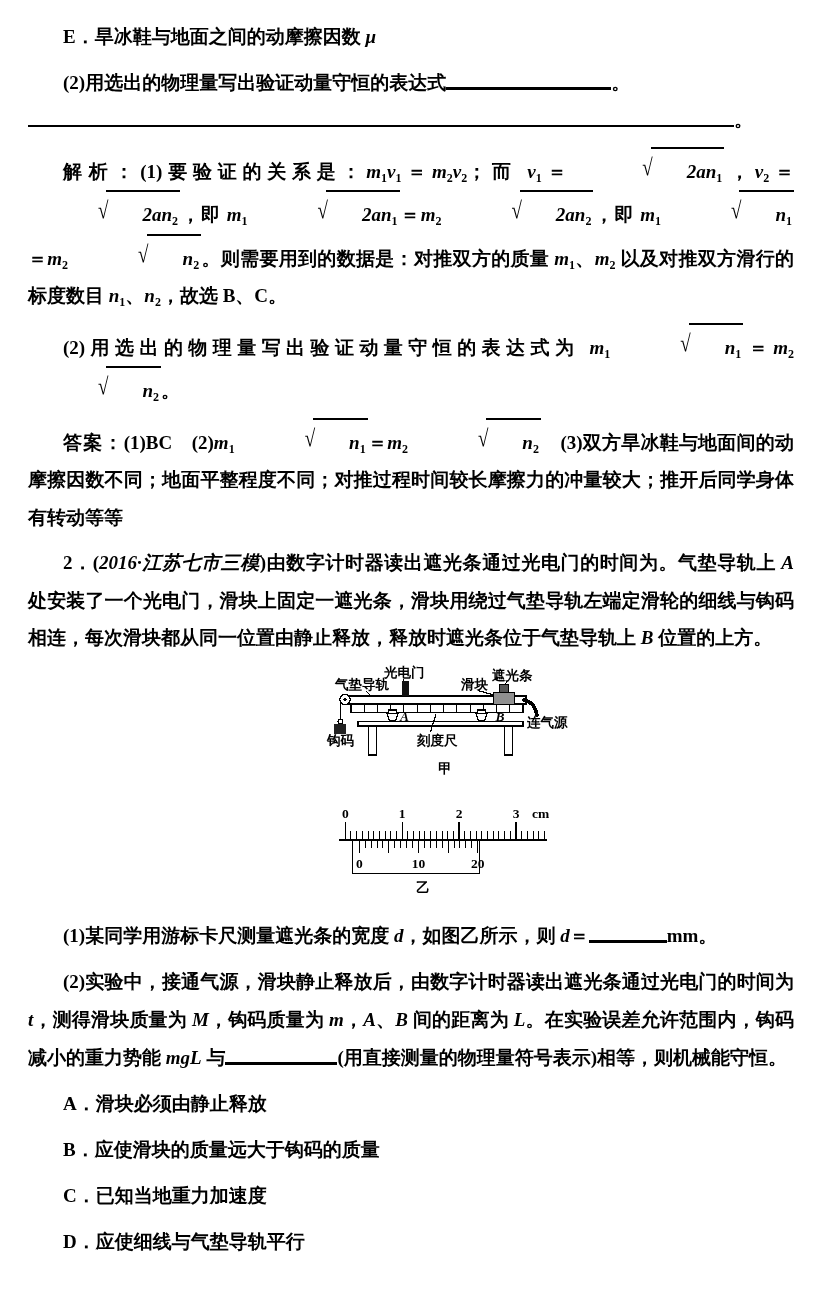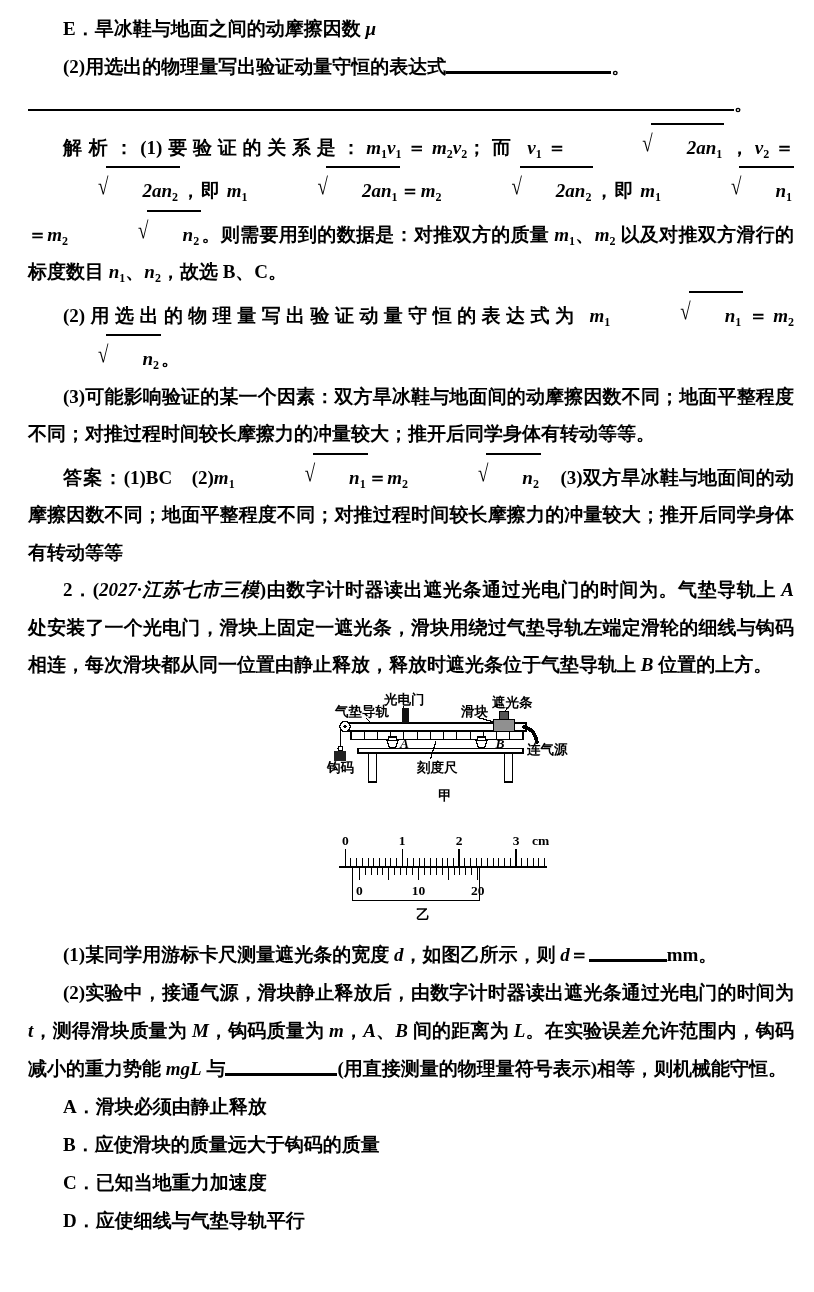--- a/index.html
+++ b/index.html
@@ -1,21 +1,21 @@
 <!DOCTYPE html>
 <html><head>
 <meta charset="utf-8">
 <style>
   html,body{margin:0;padding:0;background:#ffffff;}
   body{width:814px;height:1292px;overflow:hidden;color:#000;
        font-family:"Liberation Serif","DejaVu Serif",serif;font-weight:700;}
   #doc{padding:10px 20px 0 28px;font-size:19px;line-height:37.5px;}
   #bottom-block{line-height:38px;}
   p{margin:0;text-align:justify;}
-  p.ind{text-indent:35px;}
+  p.ind{text-indent:35px;margin-top:8px;}
   p.flush{text-indent:0;}
   p.jiexi .txt, p.jiexi i, p.jiexi .var i{}
   .lbl{font-style:normal;letter-spacing:1px;}
   .kai{font-style:italic;}
   i{font-style:italic;}
   .var i{font-style:italic;}
   sub{font-size:12px;line-height:0;vertical-align:-4px;font-style:normal;}
   .sqrt{display:inline-block;white-space:nowrap;font-style:normal;}
   .rsym{display:inline-block;font-style:normal;transform:scaleY(1.25);transform-origin:bottom;margin-right:-2px;}
   .rbar{display:inline-block;border-top:2px solid #000;padding:4px 2px 0 1px;font-style:normal;}
@@ -30,23 +30,22 @@
 <body>
 
 <div id="doc">
 
   <div id="top-block">
       <p class="ind"><span class="txt">E．旱冰鞋与地面之间的动摩擦因数 </span><i>μ</i></p>
       <p class="ind"><span class="txt">(2)用选出的物理量写出验证动量守恒的表达式</span><span class="blank" style="width: 165px;"></span><span class="txt">。</span></p>
       <p class="flush"><span class="blank" style="width: 706px;"></span><span class="txt">。</span></p>
       <p class="jiexi ind"><span class="lbl">解析：</span><span class="txt">(1)要验证的关系是：</span><span class="var"><i>m</i><sub>1</sub></span><span class="var"><i>v</i><sub>1</sub></span><span class="txt">＝</span><span class="var"><i>m</i><sub>2</sub></span><span class="var"><i>v</i><sub>2</sub></span><span class="txt">；而 </span><span class="var"><i>v</i><sub>1</sub></span><span class="txt">＝</span><span class="sqrt"><span class="rsym">√</span><span class="rbar"><span class="txt">2</span><i>a</i><span class="var"><i>n</i><sub>1</sub></span></span></span><span class="txt">，</span><span class="var"><i>v</i><sub>2</sub></span><span class="txt">＝</span><span class="sqrt"><span class="rsym">√</span><span class="rbar"><span class="txt">2</span><i>a</i><span class="var"><i>n</i><sub>2</sub></span></span></span><span class="txt">，即 </span><span class="var"><i>m</i><sub>1</sub></span><span class="sqrt"><span class="rsym">√</span><span class="rbar"><span class="txt">2</span><i>a</i><span class="var"><i>n</i><sub>1</sub></span></span></span><span class="txt">＝</span><span class="var"><i>m</i><sub>2</sub></span><span class="sqrt"><span class="rsym">√</span><span class="rbar"><span class="txt">2</span><i>a</i><span class="var"><i>n</i><sub>2</sub></span></span></span><span class="txt">，即 </span><span class="var"><i>m</i><sub>1</sub></span><span class="sqrt"><span class="rsym">√</span><span class="rbar"><span class="var"><i>n</i><sub>1</sub></span></span></span><span class="txt">＝</span><span class="var"><i>m</i><sub>2</sub></span><span class="sqrt"><span class="rsym">√</span><span class="rbar"><span class="var"><i>n</i><sub>2</sub></span></span></span><span class="txt">。则需要用到的数据是：对推双方的质量 </span><span class="var"><i>m</i><sub>1</sub></span><span class="txt">、</span><span class="var"><i>m</i><sub>2</sub></span><span class="txt"> 以及对推双方滑行的标度数目 </span><span class="var"><i>n</i><sub>1</sub></span><span class="txt">、</span><span class="var"><i>n</i><sub>2</sub></span><span class="txt">，故选 B、C。</span></p>
       <p class="jiexi ind"><span class="txt">(2)用选出的物理量写出验证动量守恒的表达式为 </span><span class="var"><i>m</i><sub>1</sub></span><span class="sqrt"><span class="rsym">√</span><span class="rbar"><span class="var"><i>n</i><sub>1</sub></span></span></span><span class="txt">＝</span><span class="var"><i>m</i><sub>2</sub></span><span class="sqrt"><span class="rsym">√</span><span class="rbar"><span class="var"><i>n</i><sub>2</sub></span></span></span><span class="txt">。</span></p>
-      <p class="jiexi ind"><span class="txt">(3)可能影响验证的某一个因素：双方旱冰鞋与地面间的动摩擦因数不同；地面平整程度不同；对推过程时间较长摩擦力的冲量较大；推开后同学身体有转动等等。</span></p>
       <p class="ans ind"><span class="lbl">答案：</span><span class="txt">(1)BC　(2)</span><span class="var"><i>m</i><sub>1</sub></span><span class="sqrt"><span class="rsym">√</span><span class="rbar"><span class="var"><i>n</i><sub>1</sub></span></span></span><span class="txt">＝</span><span class="var"><i>m</i><sub>2</sub></span><span class="sqrt"><span class="rsym">√</span><span class="rbar"><span class="var"><i>n</i><sub>2</sub></span></span></span><span class="txt">　(3)双方旱冰鞋与地面间的动摩擦因数不同；地面平整程度不同；对推过程时间较长摩擦力的冲量较大；推开后同学身体有转动等等</span></p>
-      <p class="ind"><span class="txt">2．(</span><span class="kai">2027·江苏七市三模</span><span class="txt">)由数字计时器读出遮光条通过光电门的时间为。气垫导轨上 </span><i>A</i><span class="txt"> 处安装了一个光电门，滑块上固定一遮光条，滑块用绕过气垫导轨左端定滑轮的细线与钩码相连，每次滑块都从同一位置由静止释放，释放时遮光条位于气垫导轨上 </span><i>B</i><span class="txt"> 位置的上方。</span></p>
+      <p class="ind"><span class="txt">2．(</span><span class="kai">2016·江苏七市三模</span><span class="txt">)由数字计时器读出遮光条通过光电门的时间为。气垫导轨上 </span><i>A</i><span class="txt"> 处安装了一个光电门，滑块上固定一遮光条，滑块用绕过气垫导轨左端定滑轮的细线与钩码相连，每次滑块都从同一位置由静止释放，释放时遮光条位于气垫导轨上 </span><i>B</i><span class="txt"> 位置的上方。</span></p>
     </div>
 
   <div class="fig-jia">
     <svg width="312" height="124" viewBox="0 0 312 124">
 
       <text x="76" y="14">光电门</text>
       <line x1="95" y1="16" x2="97.5" y2="21" stroke="#000" stroke-width="1.2"></line>
       <text x="27" y="26">气垫导轨</text>
       <line x1="58" y1="28" x2="66" y2="36" stroke="#000" stroke-width="1.2"></line>
       <text x="153" y="26">滑块</text>

